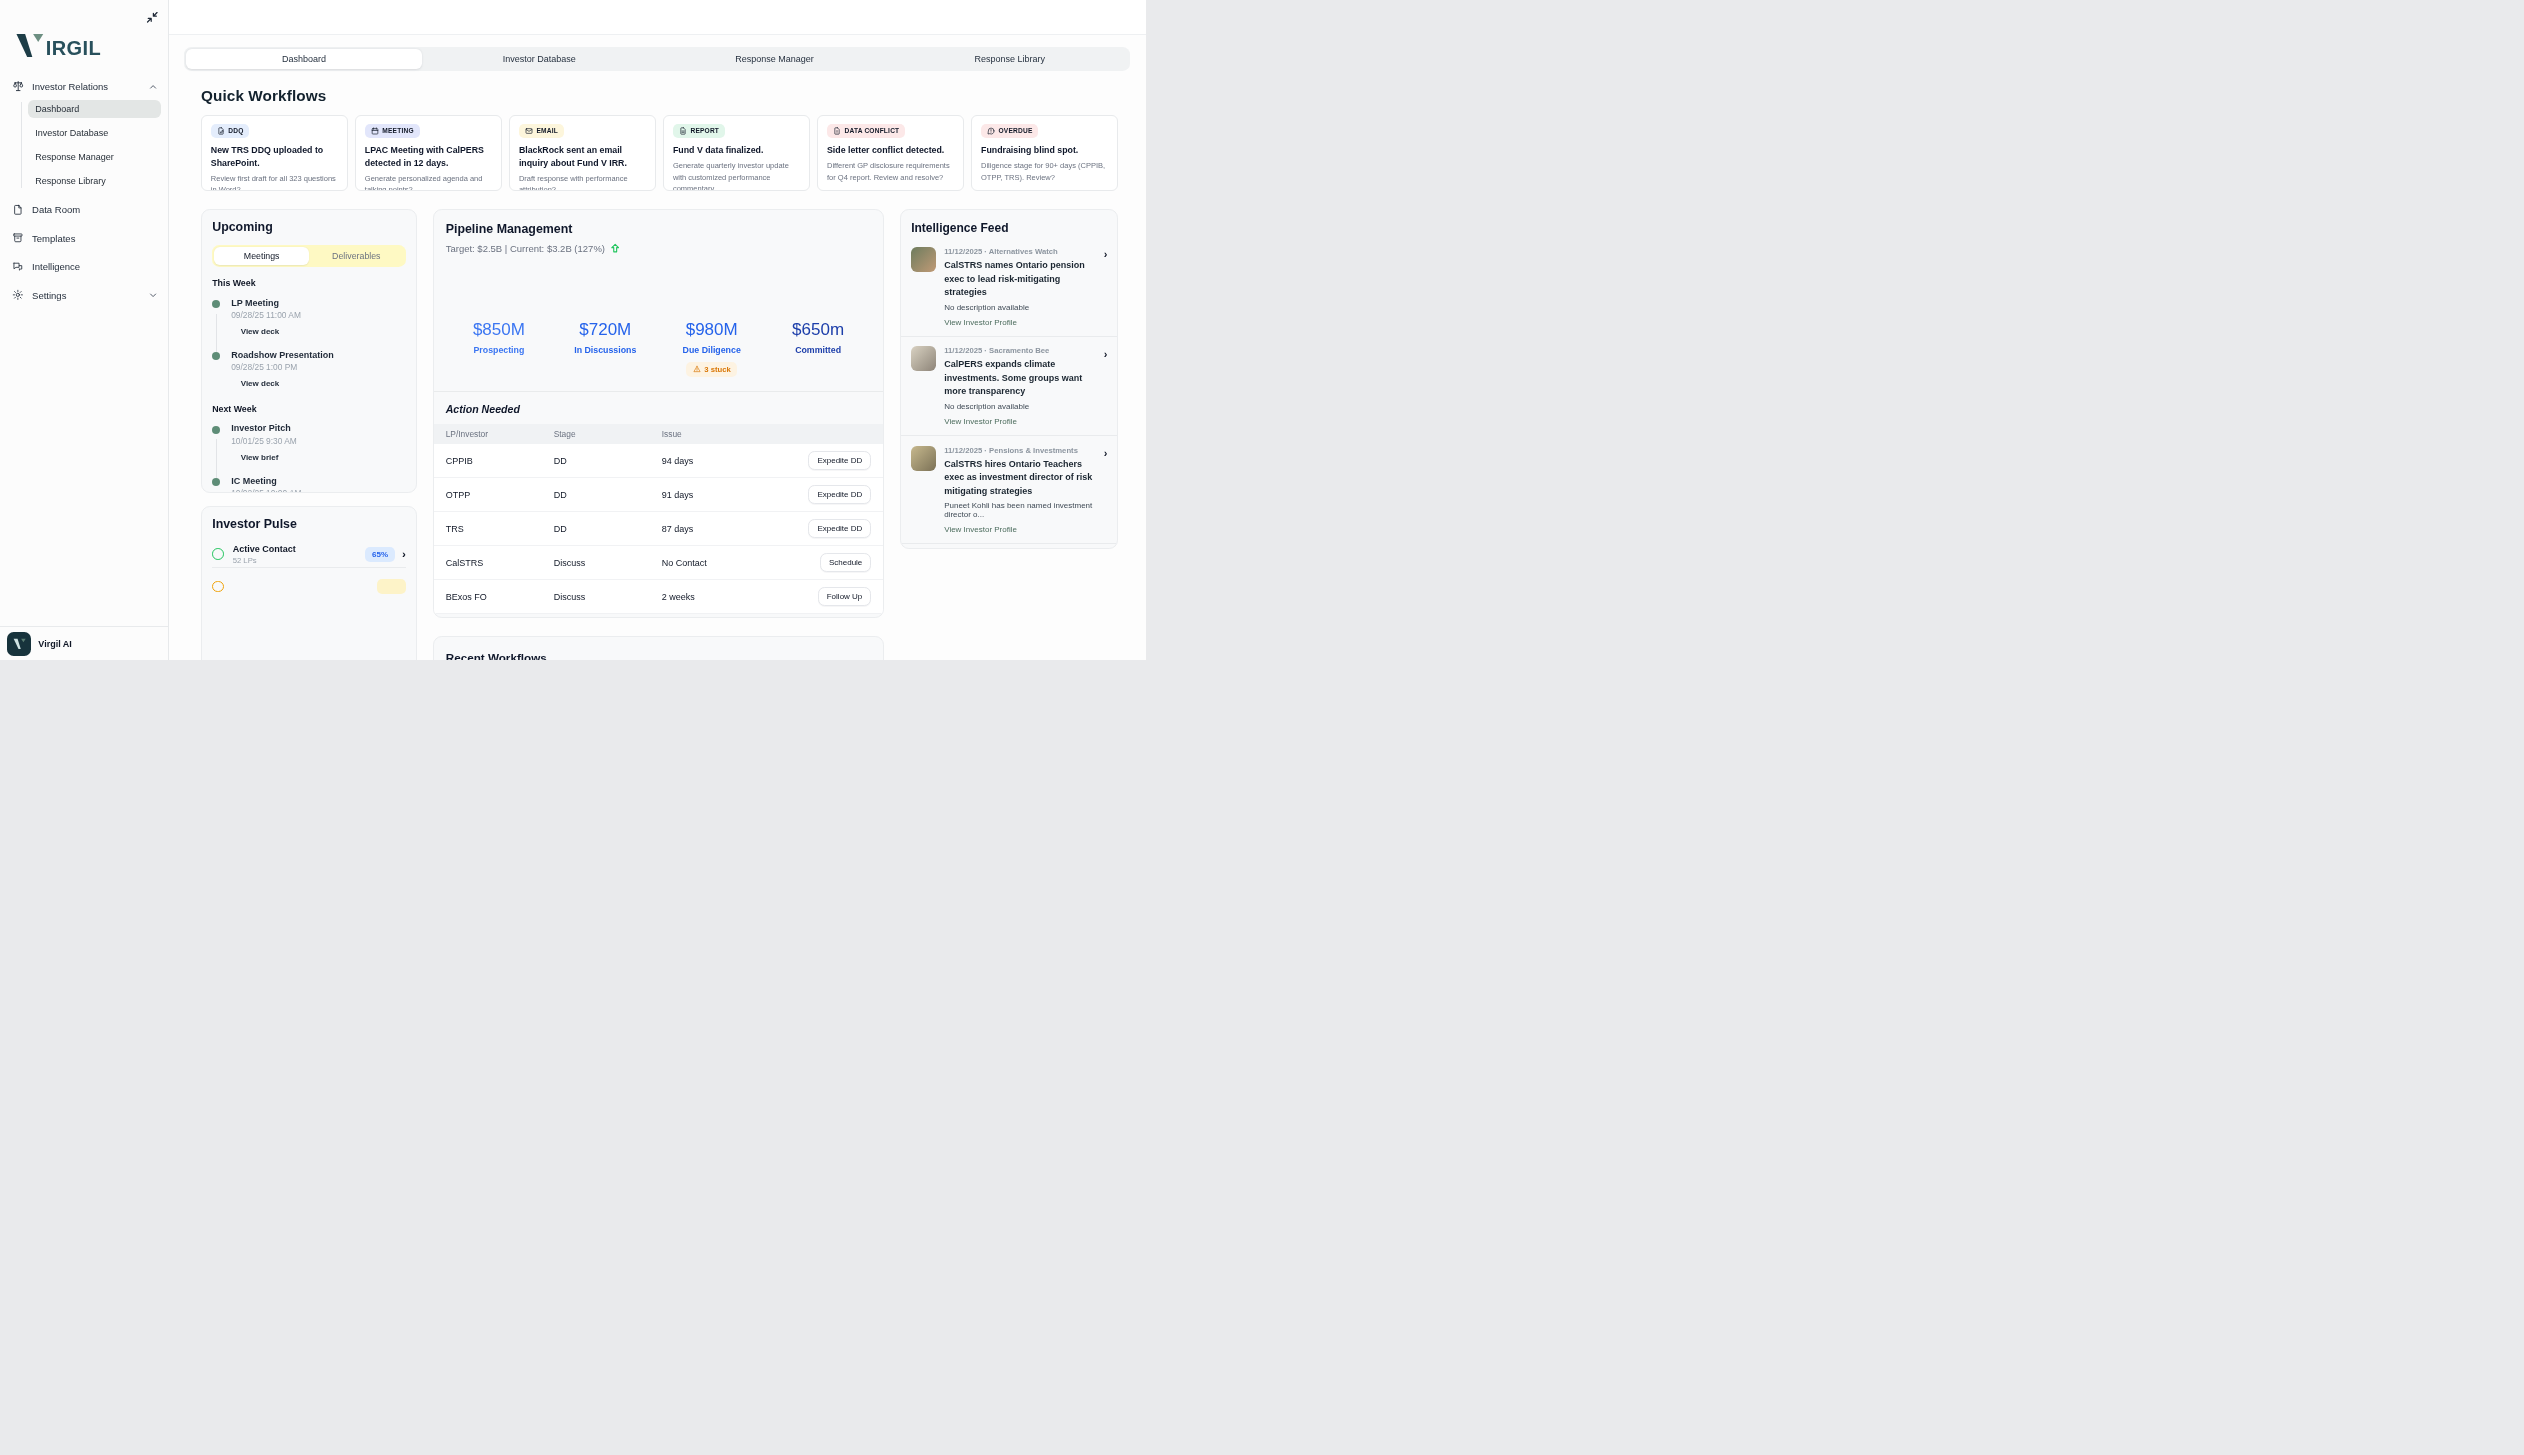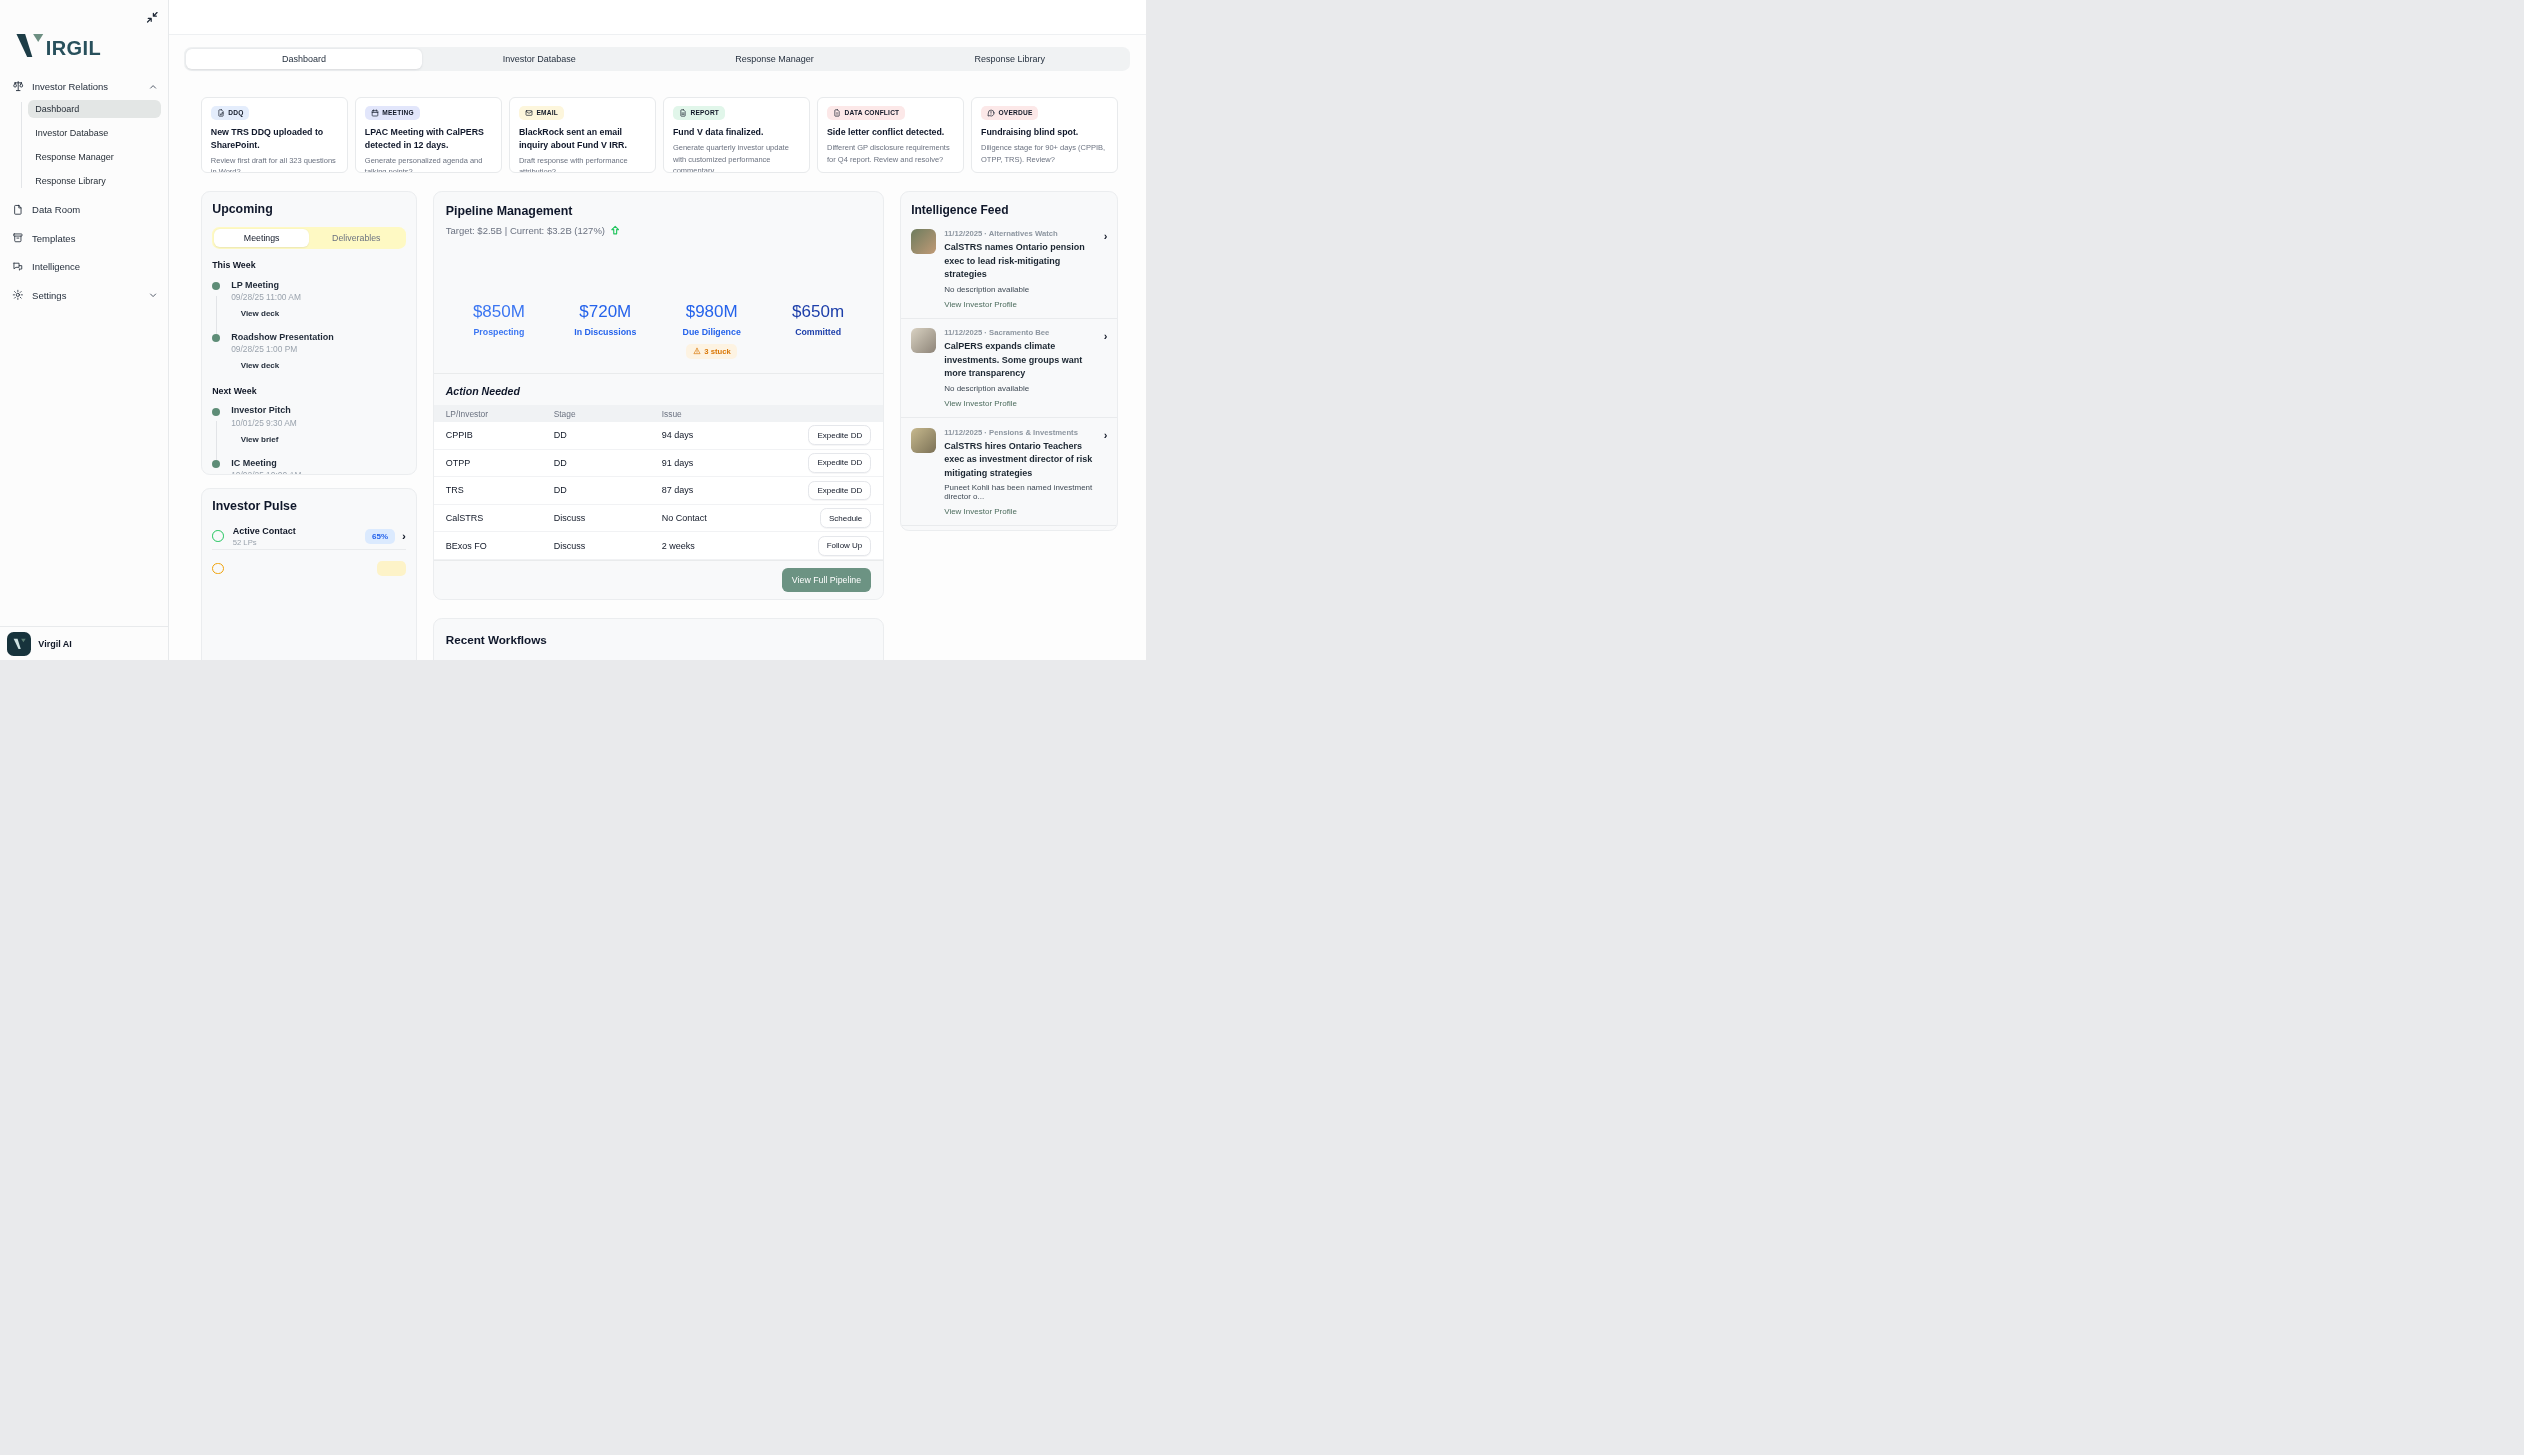--- a/index.html
+++ b/index.html
@@ -223,20 +223,21 @@
     <div class="main-header"></div>
 
     <div class="tabbar">
       <div class="tab active">Dashboard</div>
       <div class="tab">Investor Database</div>
       <div class="tab">Response Manager</div>
       <div class="tab">Response Library</div>
     </div>
 
     <div class="content">
+      <div class="page-title">Quick Workflows</div>
 
       <div class="cards">
 
         <div class="wcard">
           <span class="wbadge" style="background-color: rgb(228, 237, 252);">
             <svg class="ic" width="8" height="8" viewBox="0 0 24 24" fill="none" stroke="#111827" stroke-width="2" stroke-linecap="round" stroke-linejoin="round">
                 <path d="M13.5 2.5H7a1.5 1.5 0 0 0-1.5 1.5v16A1.5 1.5 0 0 0 7 21.5h10a1.5 1.5 0 0 0 1.5-1.5V7.5l-5-5z"></path>
                 <path d="M15.5 10.5l-5 5v2.5H13l5-5z"></path>
               </svg>
             <span>DDQ</span>
@@ -443,23 +444,20 @@
               <span>No Contact</span>
               <button class="row-btn">Schedule</button>
             </div>
             <div class="tbl-row">
               <span>BExos FO</span>
               <span>Discuss</span>
               <span>2 weeks</span>
               <button class="row-btn">Follow Up</button>
             </div>
 
-            <div class="pl-footer">
-              <button style="background-color: rgb(108, 147, 131);">View Full Pipeline</button>
-            </div>
           </div>
 
           <div class="panel recent">
             <div class="panel-title">Recent Workflows</div>
           </div>
         </div>
 
         <div class="col-right">
           <div class="panel feed">
             <span class="panel-title">Intelligence Feed</span>

